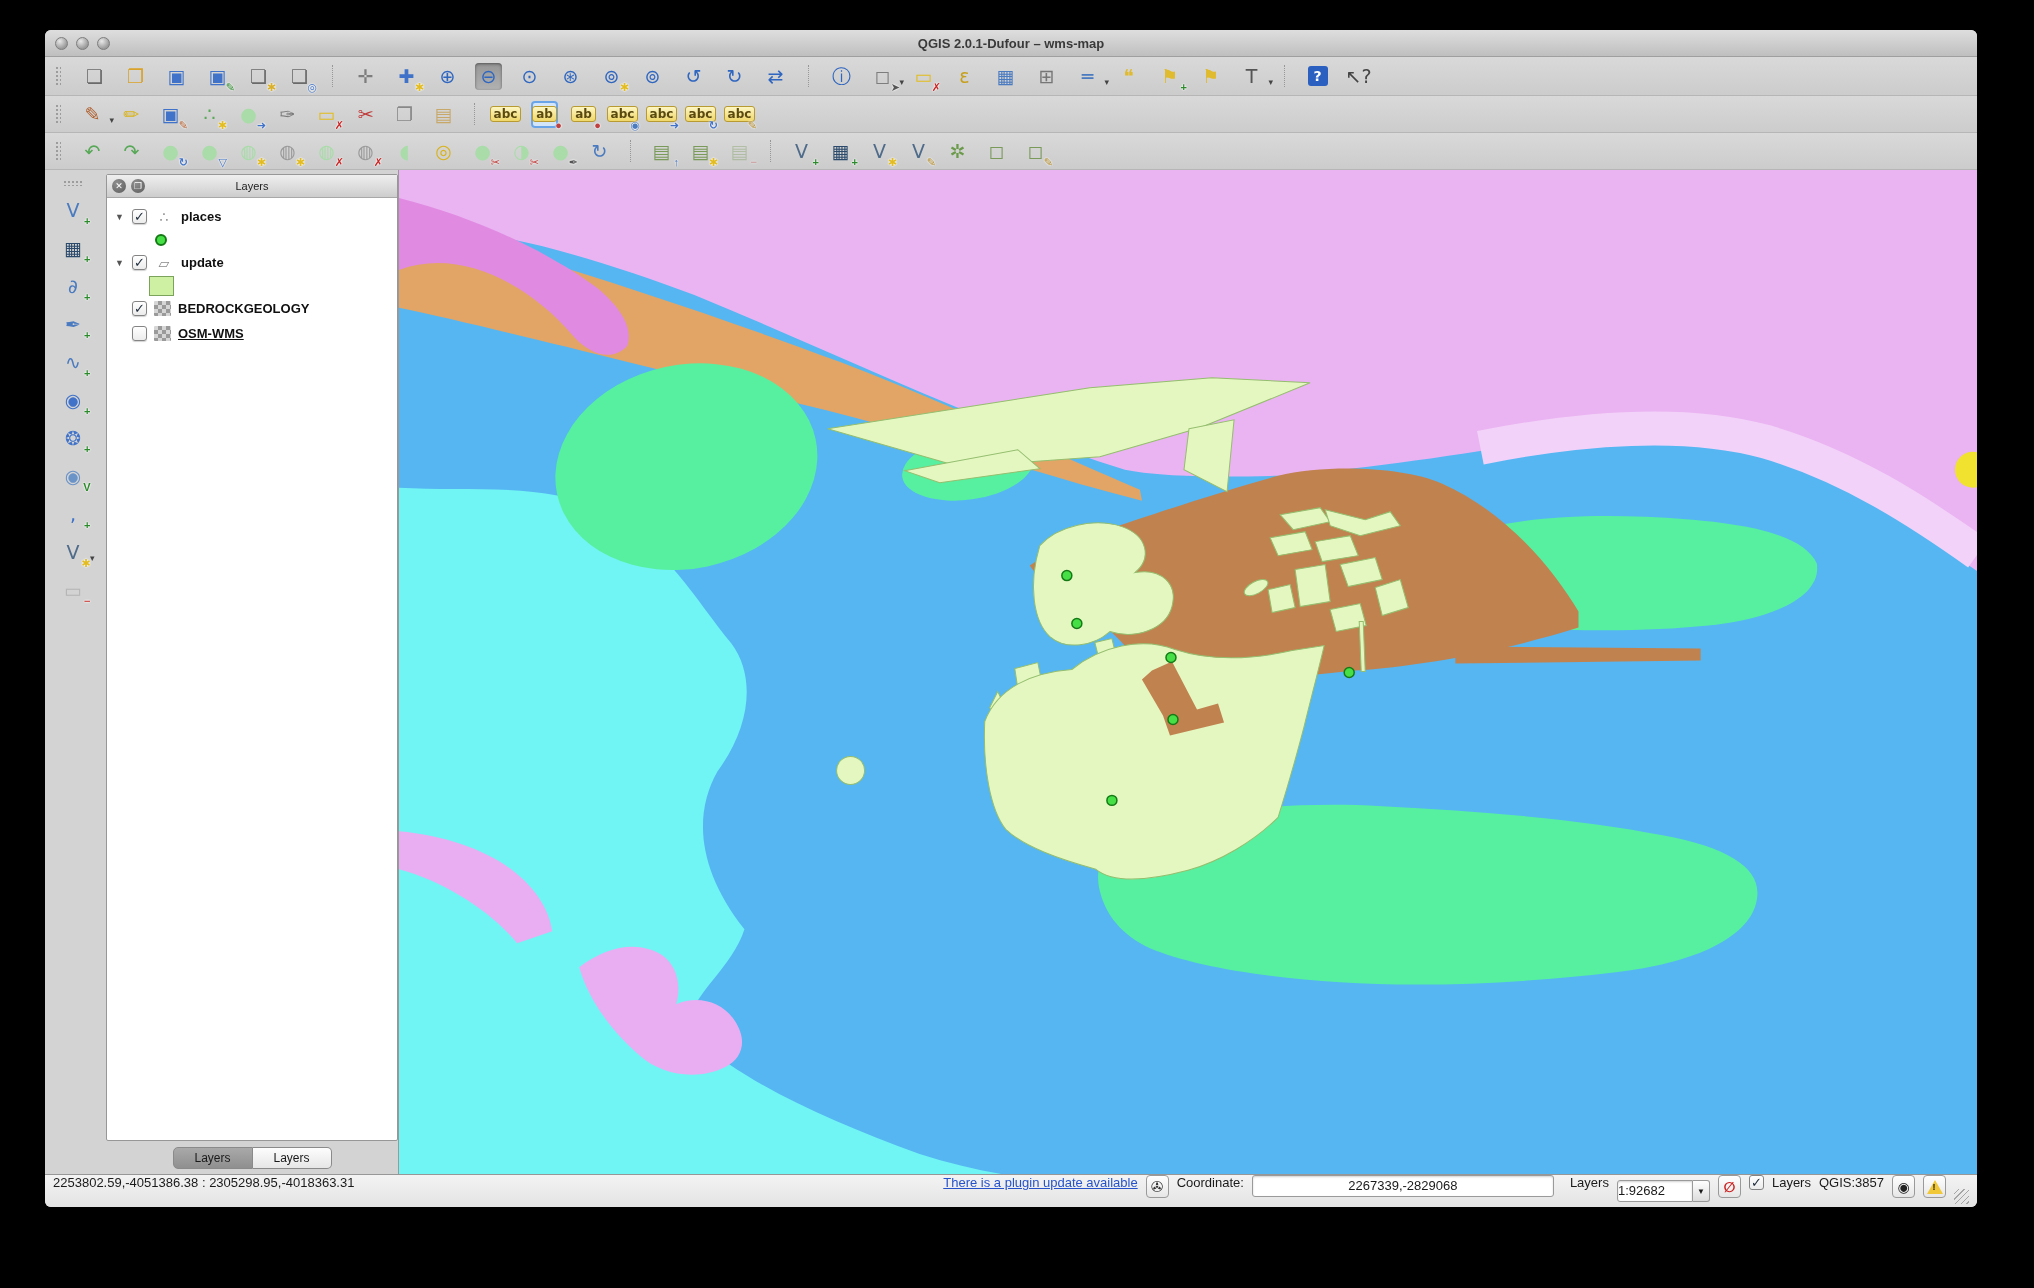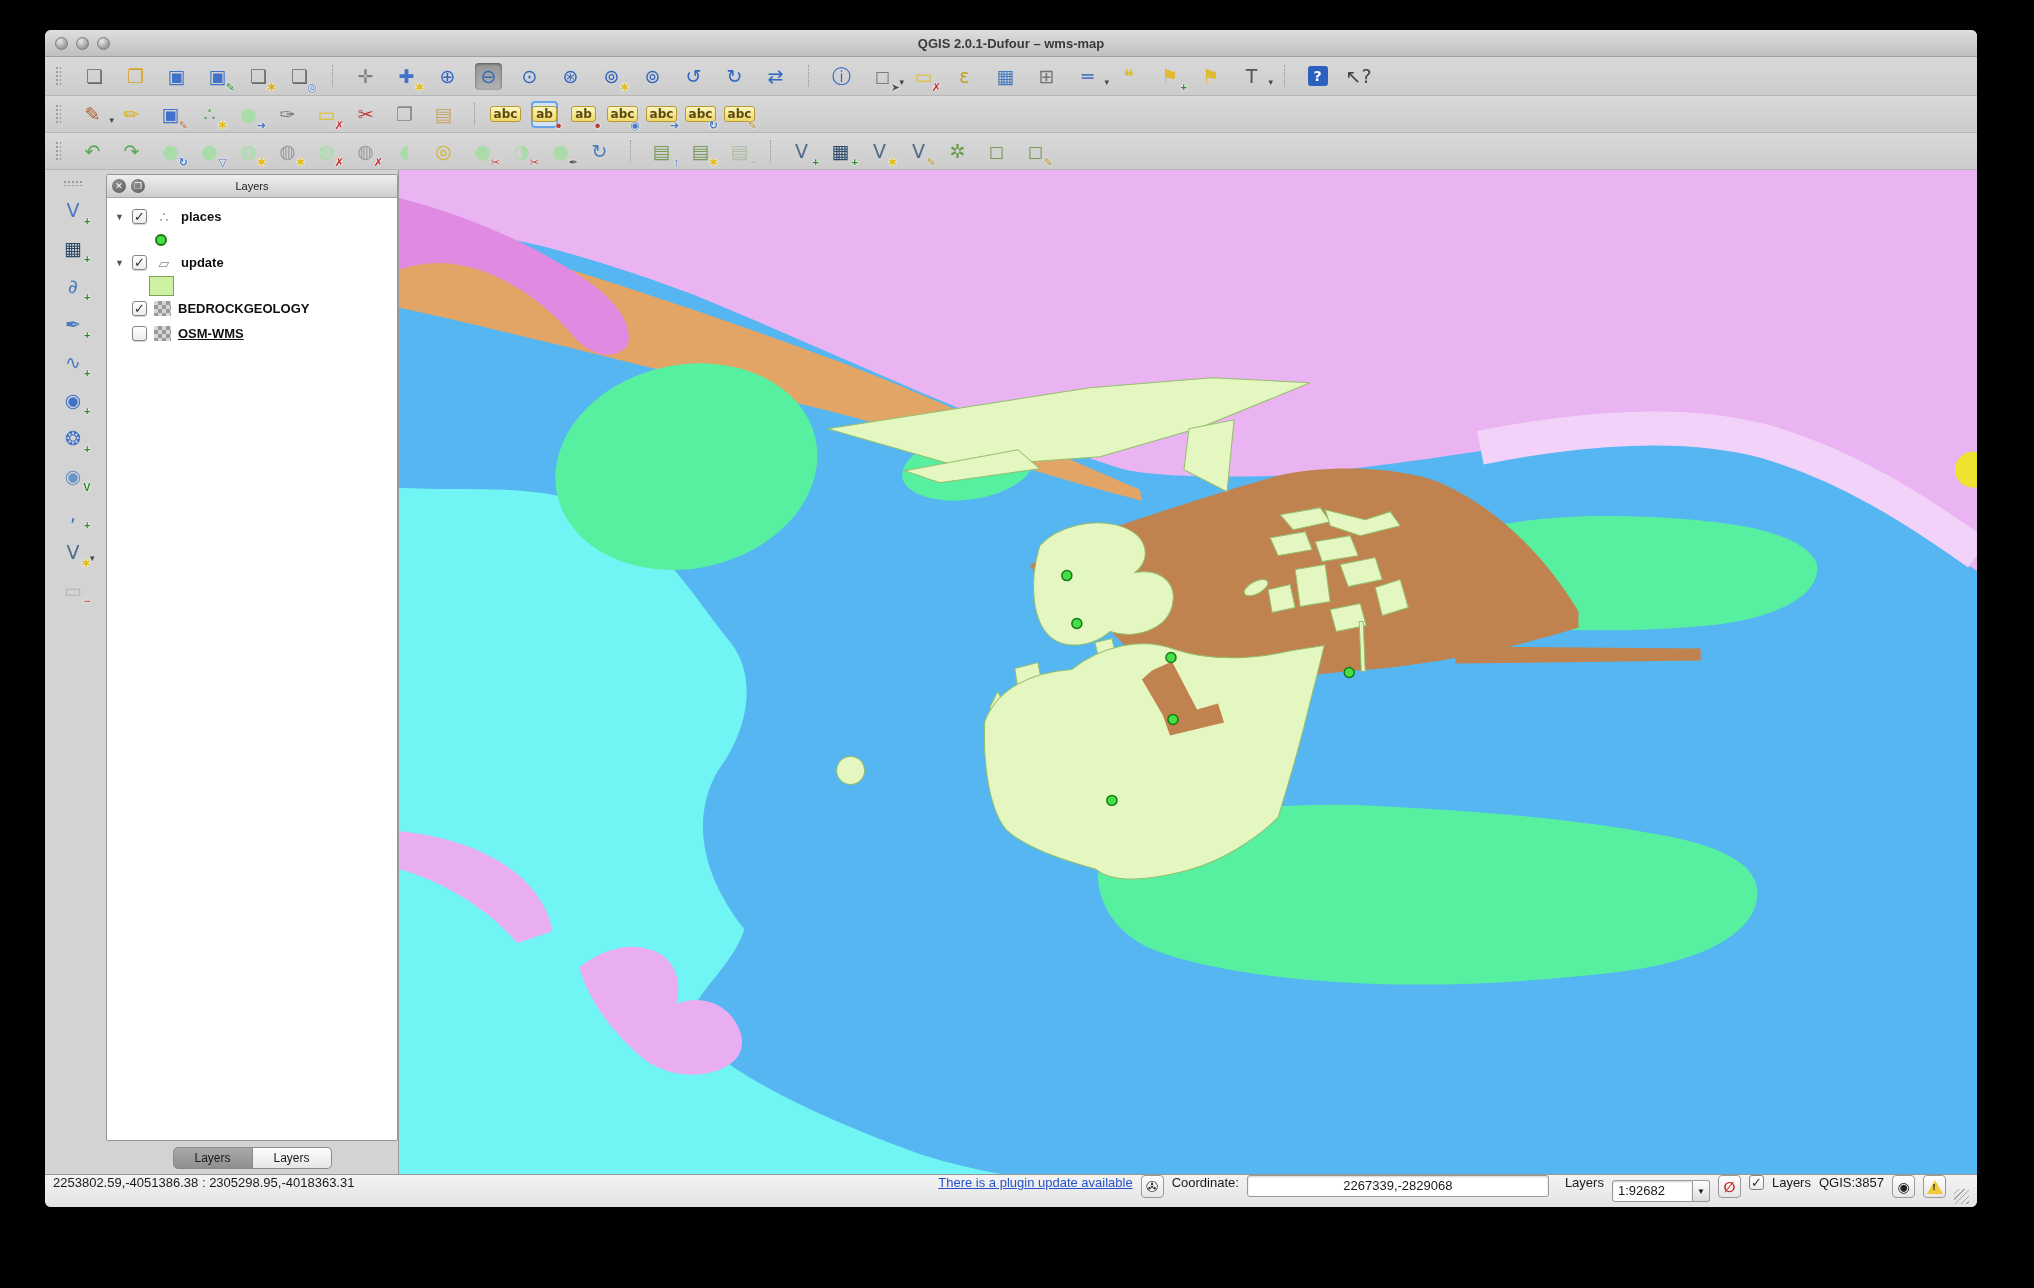--- a/index.html
+++ b/index.html
@@ -85,21 +85,21 @@
              border-top:1px solid #979797;background:linear-gradient(#f3f3f3,#e3e3e3);flex:0 0 auto;}
   .spacer{flex:1;}
   .link{color:#2653cc;text-decoration:underline;white-space:nowrap;}
   .sbtn{width:23px;height:23px;border:1px solid #9a9a9a;border-radius:4px;
         background:linear-gradient(#ffffff,#e6e6e6);display:flex;align-items:center;justify-content:center;
         font-size:14px;position:relative;flex:0 0 auto;box-sizing:border-box;}
   .coordfield{width:300px;height:20px;border:1px solid #9a9a9a;background:#fff;text-align:center;
         font-size:13px;line-height:20px;border-radius:3px;box-shadow:inset 0 1px 2px rgba(0,0,0,.18);}
   .scalecombo{display:flex;align-items:center;}
   .scalefield{width:74px;height:20px;border:1px solid #9a9a9a;background:#fff;font-size:13px;
-        line-height:20px;padding-left:5px;border-radius:3px 0 0 3px;box-shadow:inset 0 1px 2px rgba(0,0,0,.18);}
+        line-height:20px;border-radius:3px 0 0 3px;box-shadow:inset 0 1px 2px rgba(0,0,0,.18);}
   .scaledd{width:17px;height:22px;border:1px solid #9a9a9a;border-left:none;border-radius:0 3px 3px 0;
         background:linear-gradient(#fff,#dcdcdc);font-size:8px;display:flex;align-items:center;
         justify-content:center;box-sizing:border-box;}
   .rendercb{width:15px;height:15px;border:1px solid #848484;border-radius:3px;
         background:linear-gradient(#fff,#ececec);font-size:13px;line-height:13px;text-align:center;
         color:#1d2a3a;font-weight:bold;box-sizing:border-box;}
   .warn-tri{width:0;height:0;border-left:8px solid transparent;border-right:8px solid transparent;
         border-bottom:14px solid #f0c838;position:relative;}
   .warn-tri::after{content:"!";position:absolute;left:-2px;top:2px;font-size:9px;font-weight:bold;color:#222;}
   .grip{width:15px;height:15px;align-self:flex-end;margin:0 0 3px 0;

